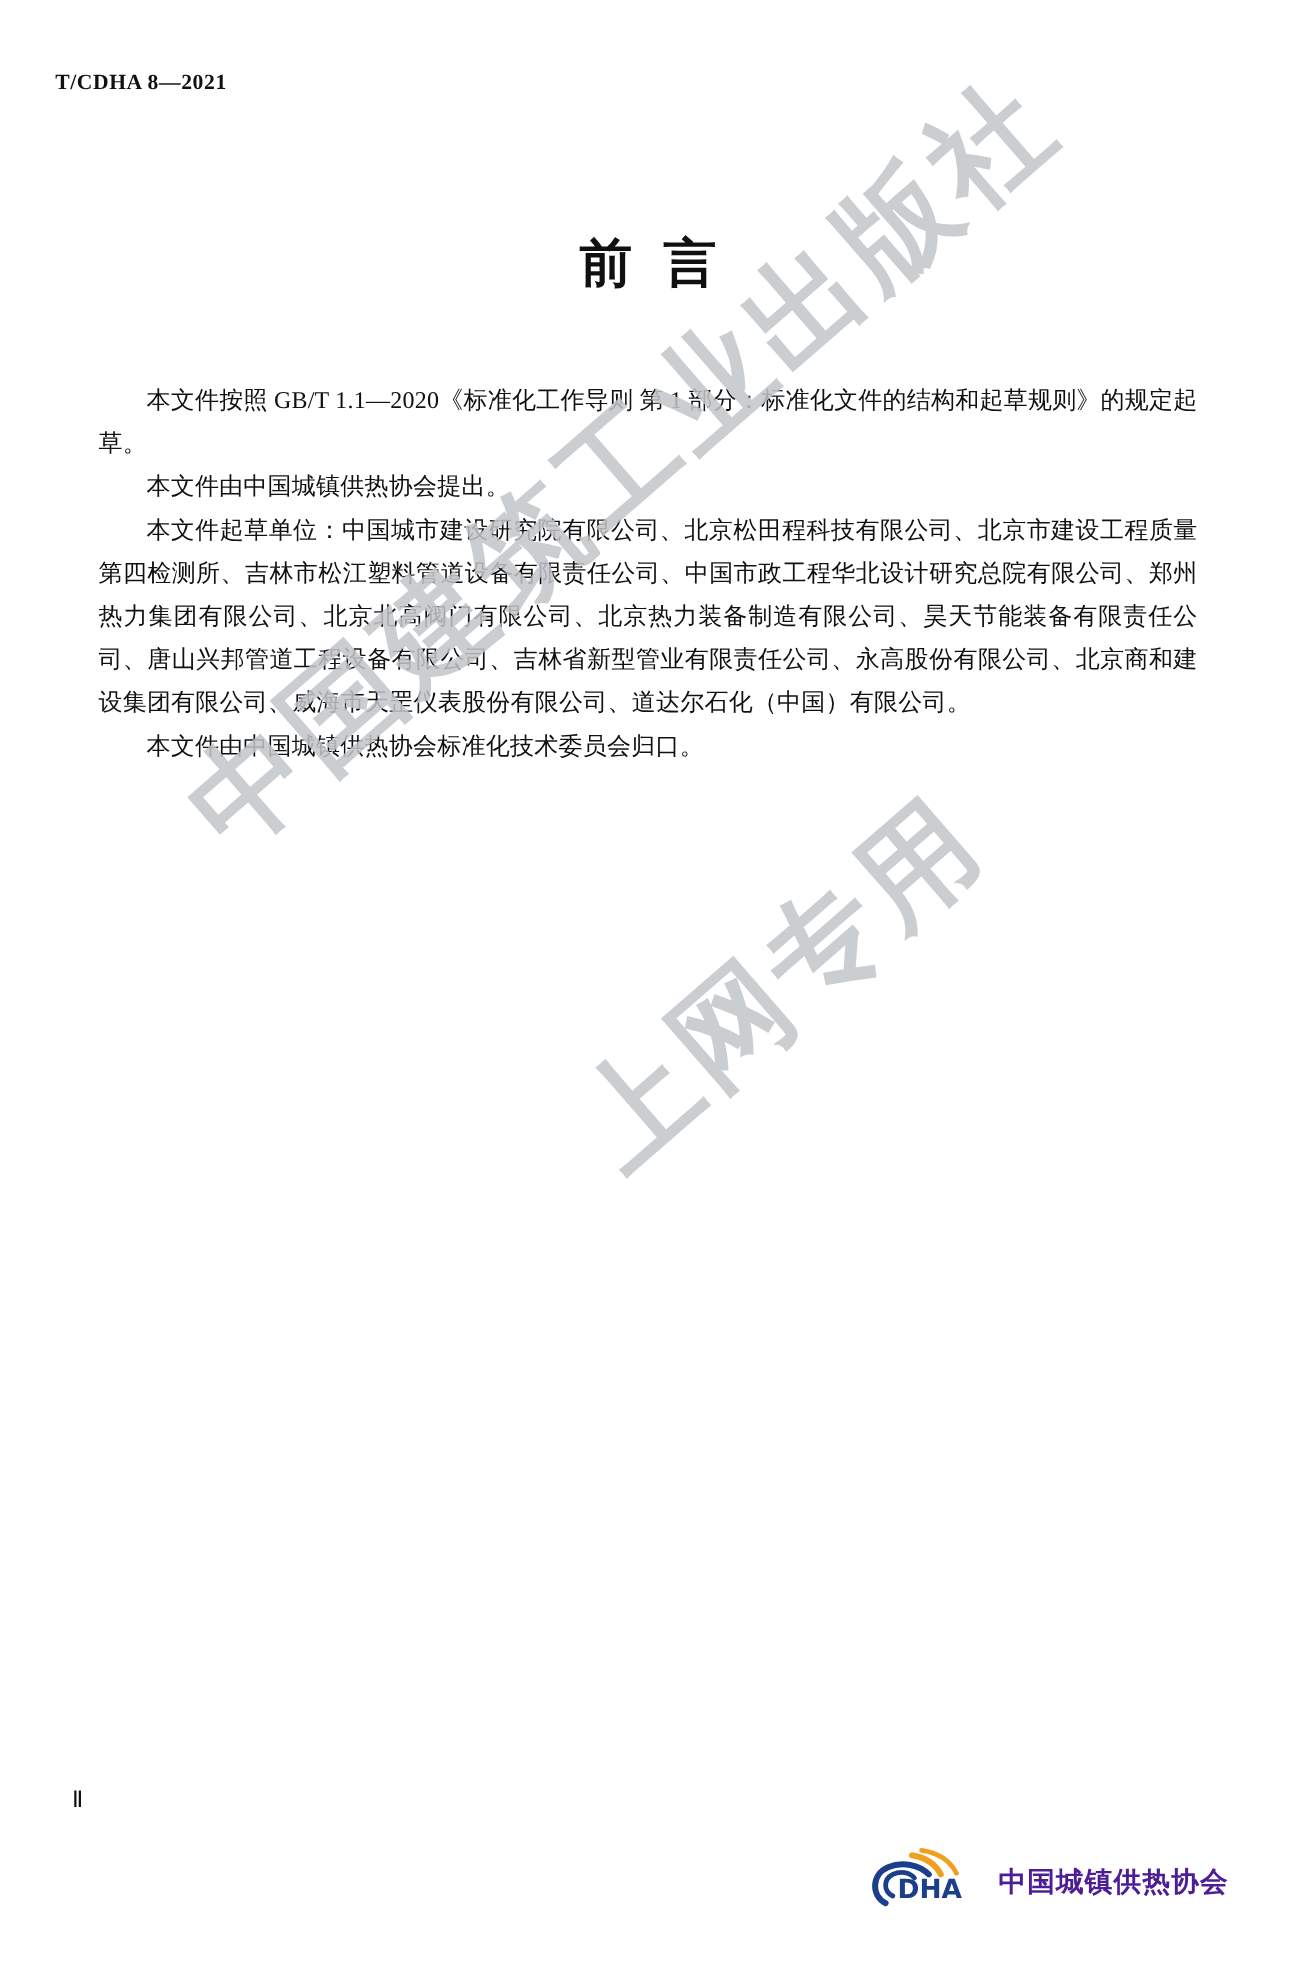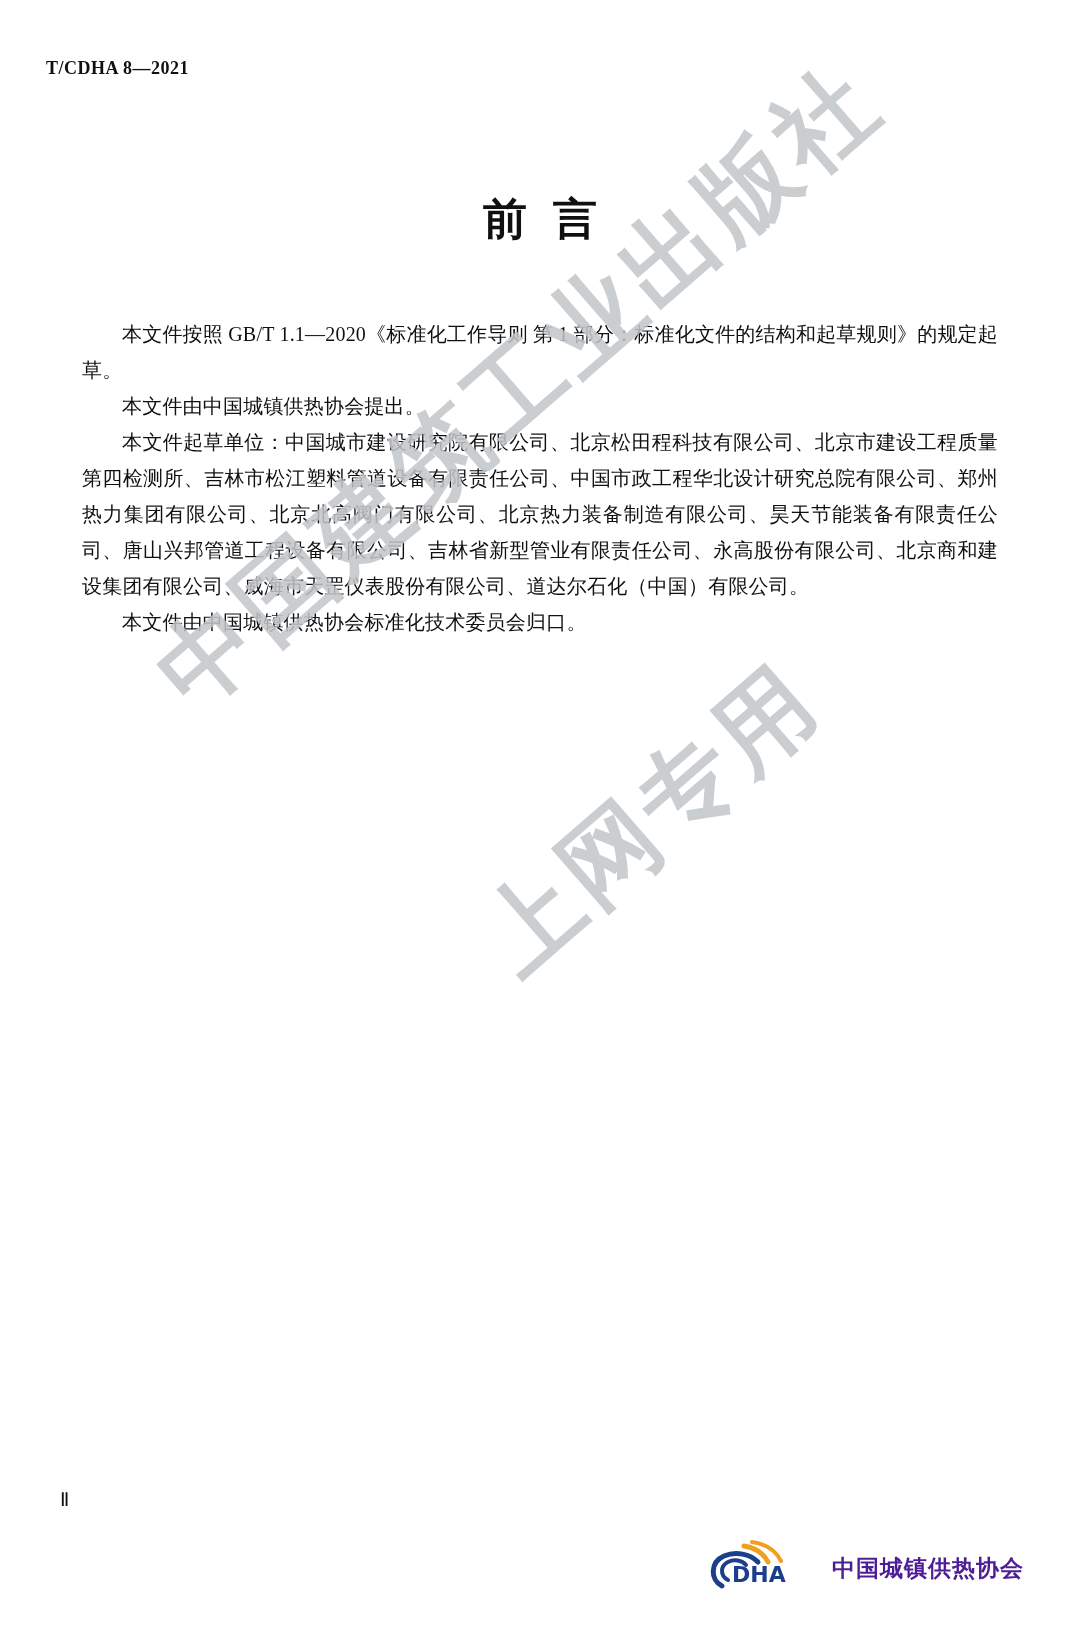--- a/index.html
+++ b/index.html
@@ -108,21 +108,21 @@
     font-family: "Liberation Serif", serif;
     font-size: 19px;
   }
 
   .logo {
     position: absolute;
     right: 56px;
     top: 1540px;
     display: flex;
     align-items: center;
-    gap: 20px;
+    gap: 4px;
   }
   .logo-mark {
     position: relative;
     width: 104px;
     height: 56px;
   }
   .logo-name {
     font-family: "DejaVu Sans", sans-serif;
     font-weight: bold;
     font-size: 23px;

